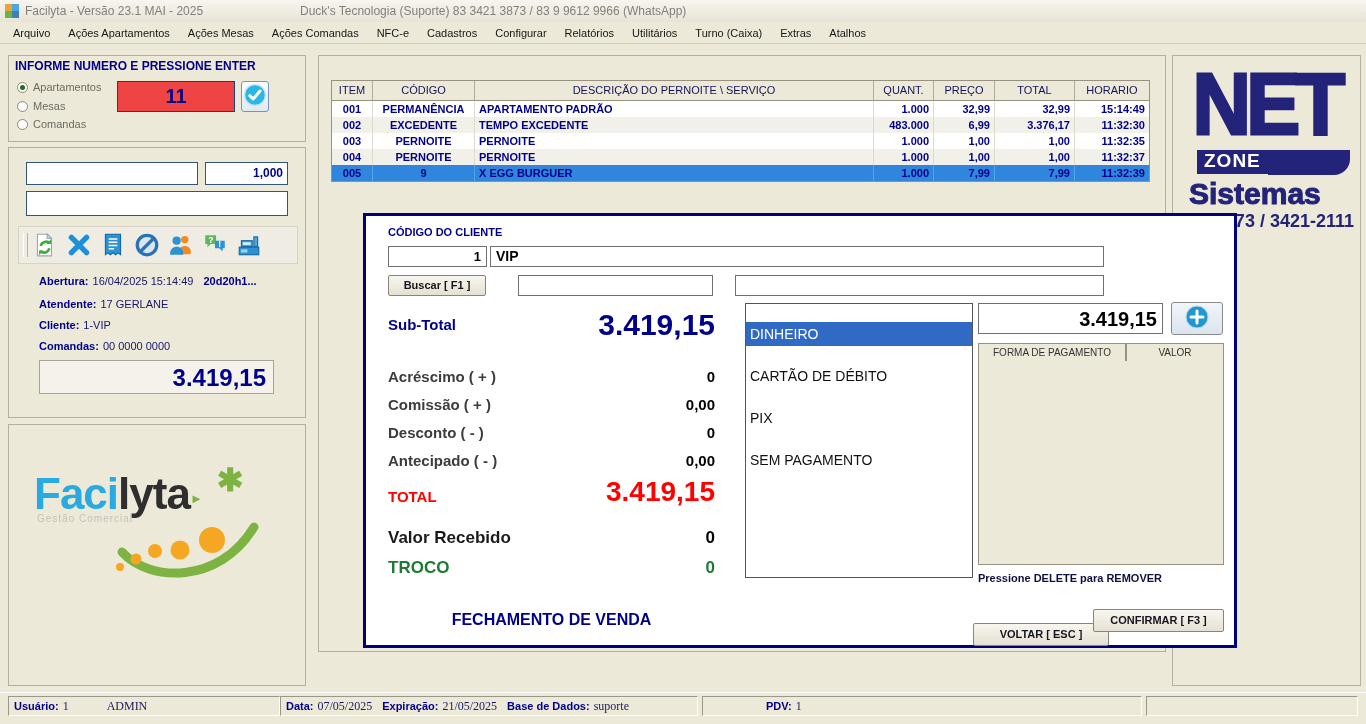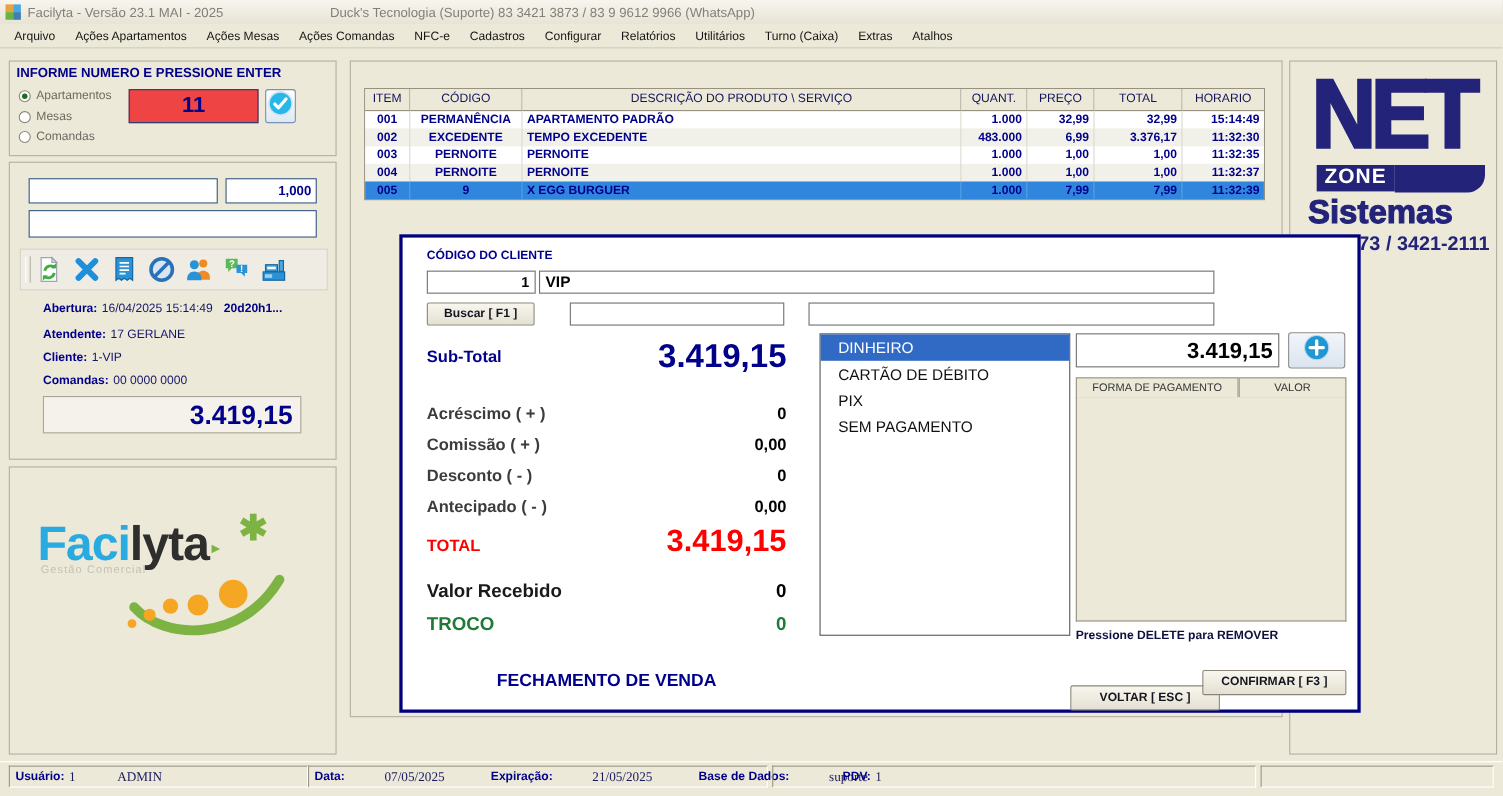--- a/index.html
+++ b/index.html
@@ -105,21 +105,21 @@
     font-size:30px; font-weight:bold; color:#00008B; }
   .total-label { position:absolute; left:22px; top:272px; font-size:15px; font-weight:bold; color:#ff0000; }
   .total-val { position:absolute; left:22px; top:260px; width:327px; text-align:right;
     font-size:28px; font-weight:bold; color:#ff0000; }
   .big-row .sum-label { font-size:17px; color:#1a1a1a; }
   .big-row .sum-val { font-size:17px; }
   .troco-row .sum-label, .troco-row .sum-val { color:#1E7A34; }
   .dlg-footer-title { position:absolute; left:22px; top:395px; width:327px; text-align:center;
     font-size:16px; font-weight:bold; color:#00008B; }
   .paylist { position:absolute; left:379px; top:87px; width:228px; height:275px; background:#fff; border:1px solid #555; }
-  .payitem { font-size:14px; color:#111; line-height:24px; padding-left:16px; }
+  .payitem { font-size:14px; color:#111; line-height:24px; padding-left:4px;margin-top:18px; }
   .payitem.selected { background:#316AC5; color:#fff; }
   .amount-inp { position:absolute; left:612px; top:87px; width:185px; height:31px; border:1px solid #707070;
     font-size:20px; font-weight:bold; color:#000; text-align:right; padding:4px 5px 0 0; }
   .plus-btn { position:absolute; left:805px; top:86px; width:52px; height:33px; background:linear-gradient(#f2f5fa,#dbe4ef);
     border:1px solid #8a8a8a; border-radius:3px; display:flex; align-items:center; justify-content:center; }
   .payhead { position:absolute; left:612px; top:127px; width:246px; height:19px; display:flex; }
   .payhead div { background:#ECE9D8; border:1px solid #96927f; font-size:10px; color:#333; text-align:center; line-height:17px; }
   .ph0 { width:148px; border-right:none; } .ph1 { width:98px; }
   .payarea { position:absolute; left:612px; top:145px; width:246px; height:204px; background:#ECE9D8; border:1px solid #96927f; border-top:none; }
   .del-hint { position:absolute; left:612px; top:356px; font-size:11px; font-weight:bold; color:#101040; }
@@ -278,21 +278,21 @@
       <circle cx="76" cy="53" r="9.5" fill="#F5A623"></circle>
       <circle cx="108" cy="43" r="13" fill="#F5A623"></circle>
     </svg>
   </div>
 
   <div class="gbox" style="left:318px; top:55px; width:848px; height:597px;">
     <div class="tablewrap">
       <div class="trow thead">
         <div class="tcell c0">ITEM</div>
         <div class="tcell c1">CÓDIGO</div>
-        <div class="tcell c2" style="text-align:center;">DESCRIÇÃO DO PRODUTO \ SERVIÇO</div>
+        <div class="tcell c2" style="text-align:center;">DESCRIÇÃO DO PERNOITE \ SERVIÇO</div>
         <div class="tcell c3" style="text-align:center;">QUANT.</div>
         <div class="tcell c4" style="text-align:center;">PREÇO</div>
         <div class="tcell c5" style="text-align:center;">TOTAL</div>
         <div class="tcell c6" style="text-align:center;">HORARIO</div>
       </div>
       <div class="trow odd">
         <div class="tcell c0">001</div>
           <div class="tcell c1">PERMANÊNCIA</div>
           <div class="tcell c2">APARTAMENTO PADRÃO</div>
           <div class="tcell c3">1.000</div>
@@ -419,21 +419,21 @@
     <div class="btn btn-voltar">VOLTAR  [ ESC ]</div>
     <div class="btn btn-confirmar">CONFIRMAR [ F3 ]</div>
   </div>
 
   <div class="statusbar">
     <div class="seg" style="left:8px; width:272px;">
       <b>Usuário:</b>
         <span class="val">1</span>
       <span class="val" style="margin-left:28px;">ADMIN</span>
     </div>
-    <div class="seg" style="left:280px; width:418px;gap:32px;">
+    <div class="seg" style="left:280px; width:418px;">
       <b>Data:</b>
         <span class="val">07/05/2025</span>
       <b>Expiração:</b>
         <span class="val">21/05/2025</span>
       <b>Base de Dados:</b>
         <span class="val">suporte</span>
     </div>
     <div class="seg" style="left:702px; width:440px; padding-left:63px;">
       <b>PDV:</b>
         <span class="val">1</span>

